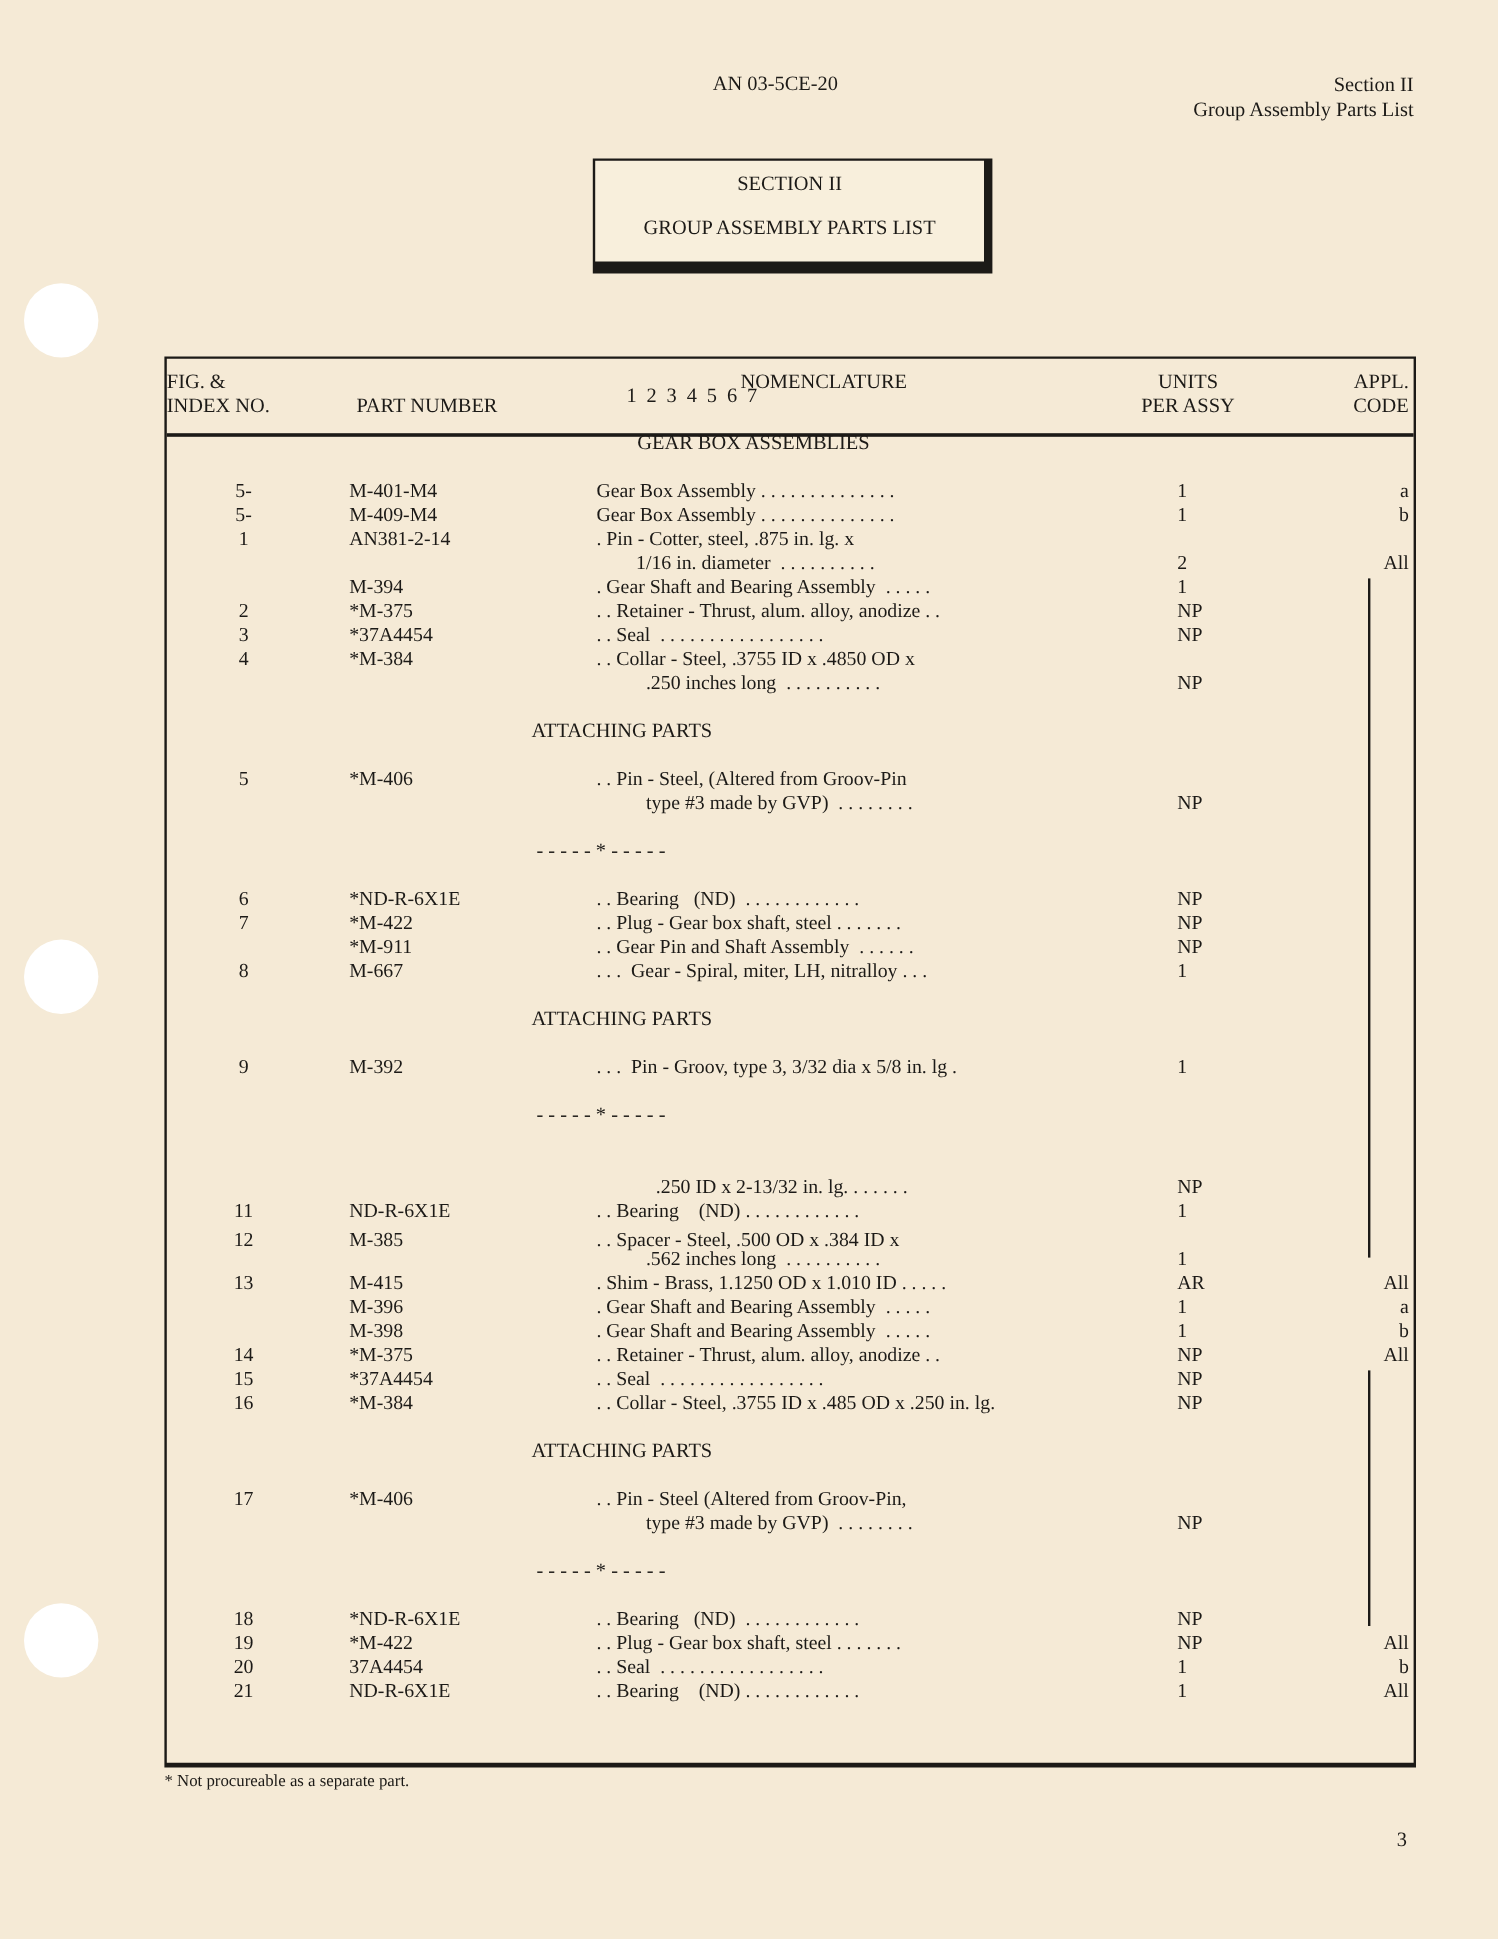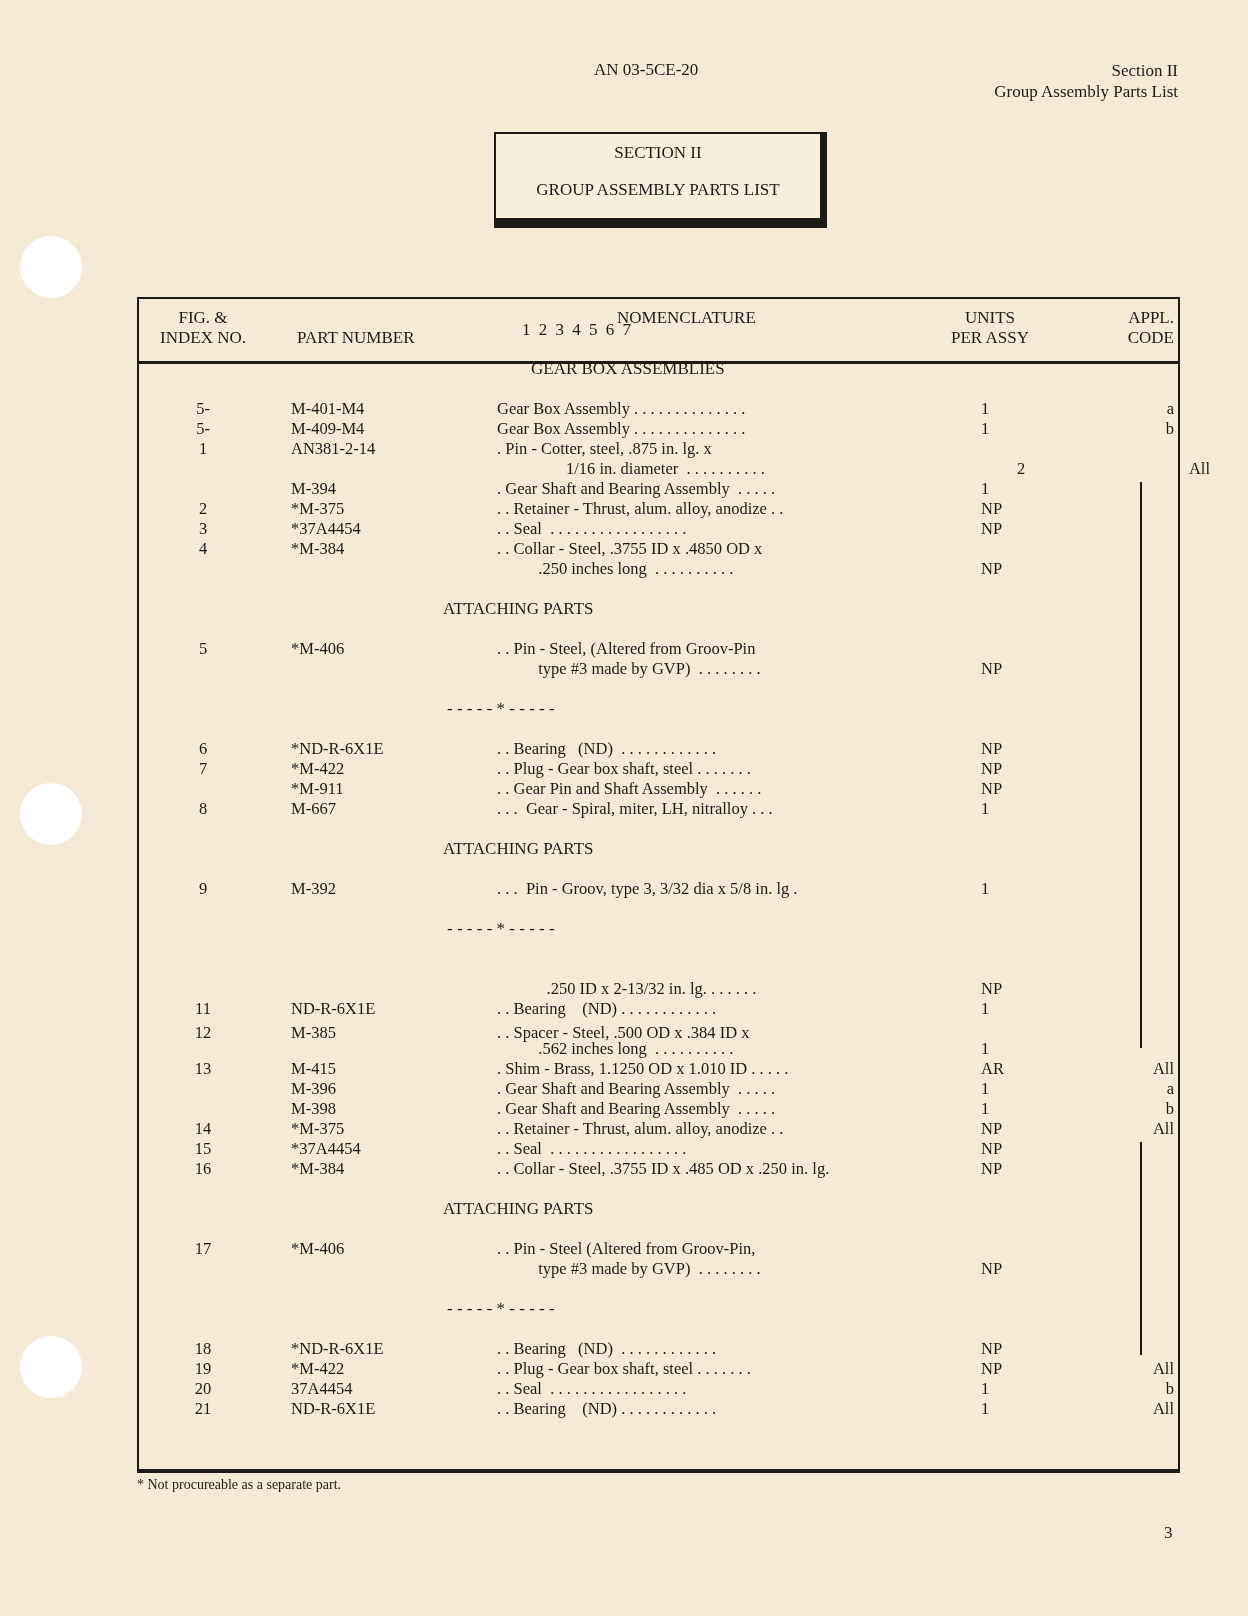--- a/index.html
+++ b/index.html
@@ -49,21 +49,21 @@
   <div>Group Assembly Parts List</div>
 </div>
 
 <div class="sec-box">
   <div class="l1">SECTION II</div>
   <div class="l2">GROUP ASSEMBLY PARTS LIST</div>
 </div>
 
 <div class="table">
   <div class="thead">
-    <div class="th" style="left:0;width:128px;text-align:center;top:9px;">
+    <div class="th" style="left:0;width:128px;top:9px;">
       <div>FIG. &amp;</div>
       <div>INDEX NO.</div>
     </div>
     <div class="th" style="left:158px;top:29px;">PART NUMBER</div>
     <div class="th" style="left:478px;top:9px;">NOMENCLATURE</div>
     <div class="th" style="left:344px;top:21px;word-spacing:4px;margin-left:39px;">1 2 3 4 5 6 7</div>
     <div class="th" style="left:792px;width:118px;text-align:center;top:9px;">
       <div>UNITS</div>
       <div>PER ASSY</div>
     </div>
@@ -89,21 +89,21 @@
       <span class="c-qty">1</span>
       <span class="c-code">b</span>
     </div>
   <div class="row" style="top:140px;">
       <span class="c-idx">1</span>
       <span class="c-pn">AN381-2-14</span>
       <span class="c-nom">. Pin - Cotter, steel, .875 in. lg. x</span>
       <span class="c-qty"></span>
       <span class="c-code"></span>
     </div>
-  <div class="row" style="top:160px;margin-left:36px;">
+  <div class="row" style="top:160px;">
       <span class="c-idx"></span>
       <span class="c-pn"></span>
       <span class="c-nom">        1/16 in. diameter  . . . . . . . . . .</span>
       <span class="c-qty">2</span>
       <span class="c-code">All</span>
     </div>
   <div class="row" style="top:180px;">
       <span class="c-idx"></span>
       <span class="c-pn">M-394</span>
       <span class="c-nom">. Gear Shaft and Bearing Assembly  . . . . .</span>

